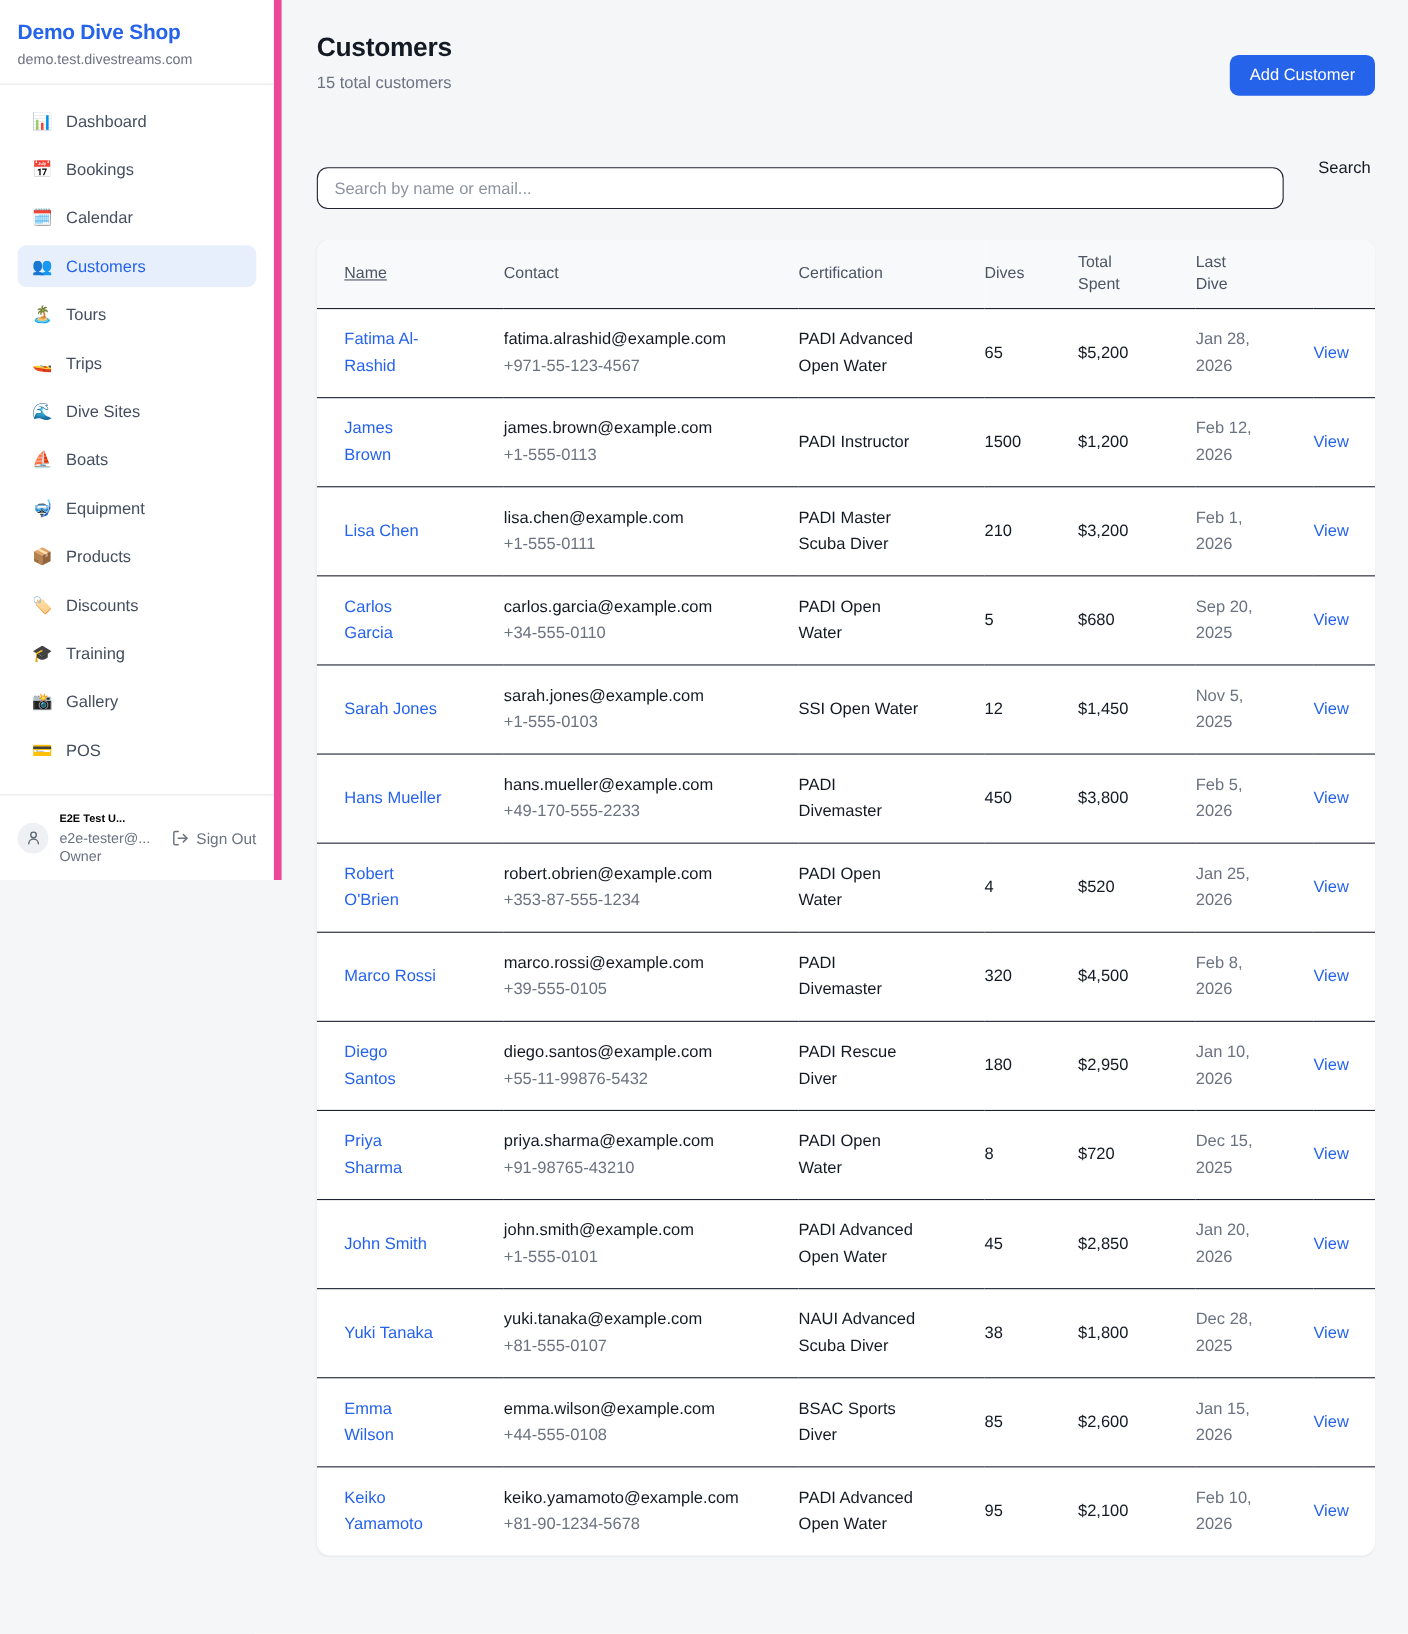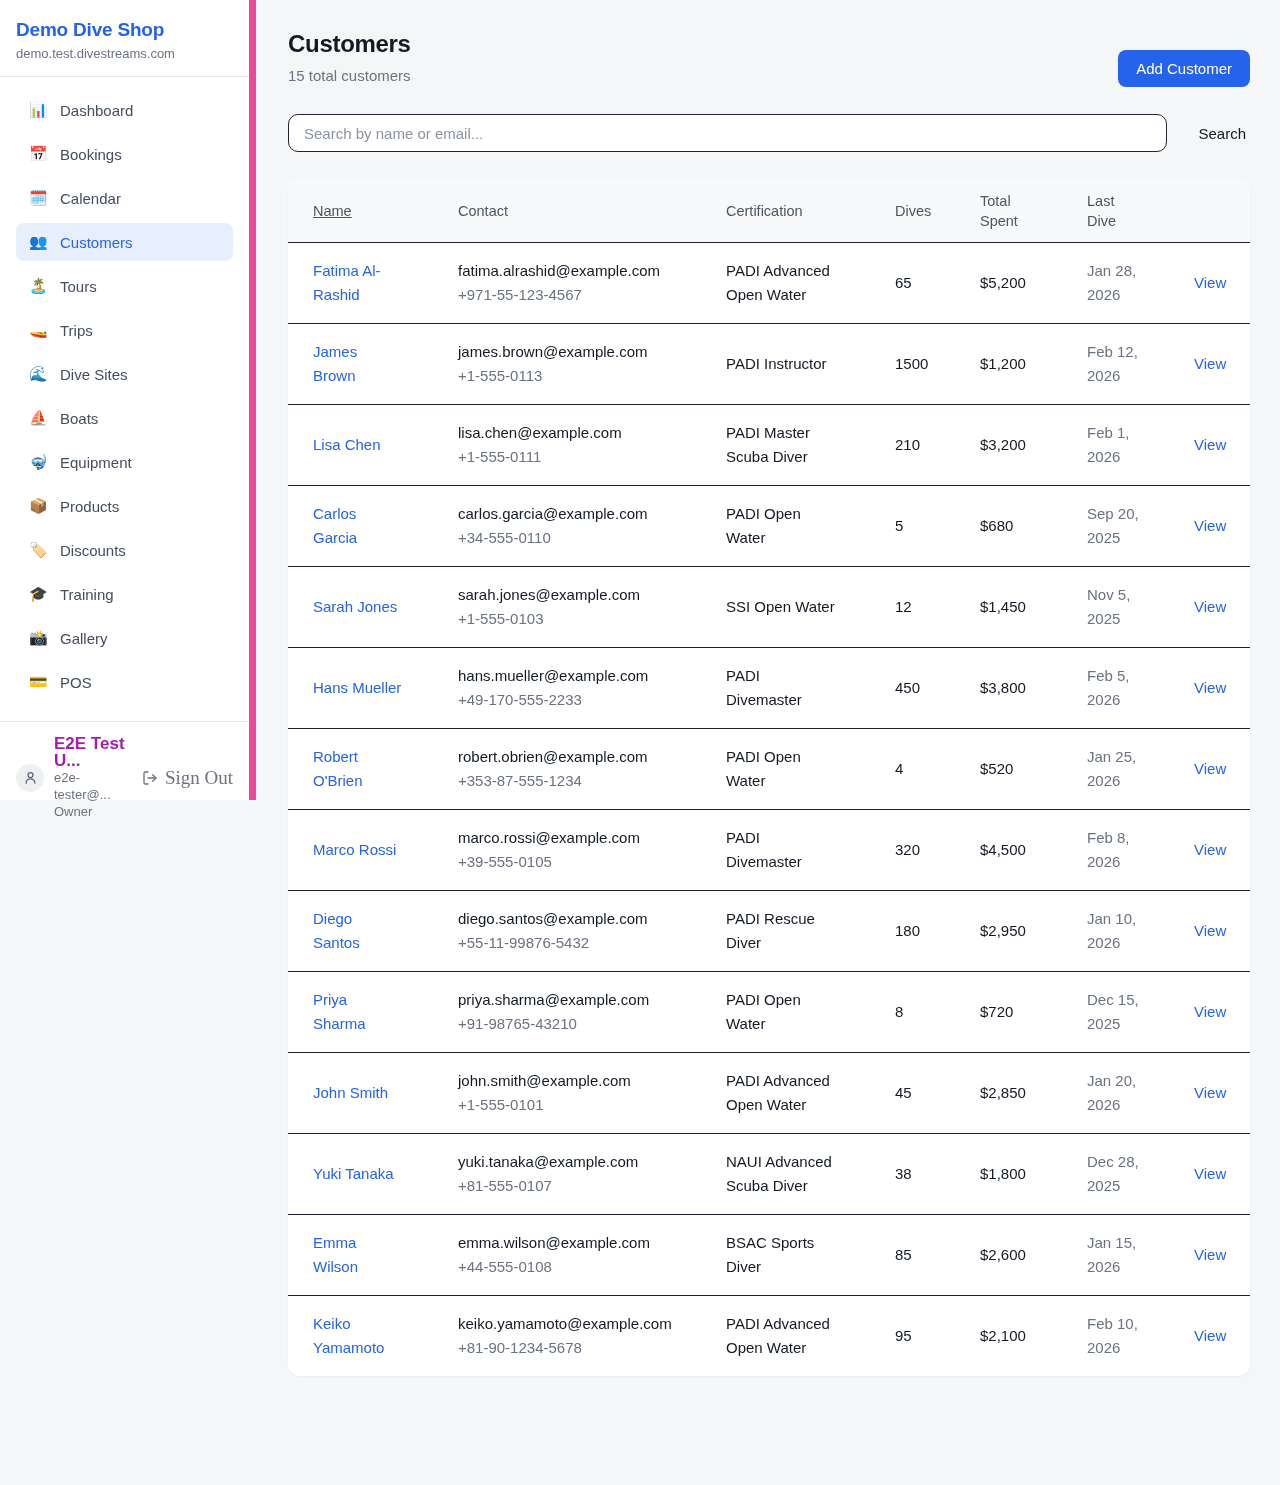--- a/index.html
+++ b/index.html
@@ -33,43 +33,44 @@
   .nav-item.active { background: #e8effc; color: #2563eb; font-weight: 500; }
   .user-box {
     border-top: 1px solid #e7e9ee;
     padding: 13px 16px; display: flex; align-items: center; gap: 10px;
   }
   .avatar {
     width: 28px; height: 28px; border-radius: 50%; background: #eef0f3;
     display: flex; align-items: center; justify-content: center; flex: none;
   }
   .user-info { flex: 1; min-width: 0; }
-  .user-name { font-size: 17px; font-weight: 700; color: #a21caf; line-height: 17px; }
+  .user-name { font-size: 10px; font-weight: 700; color: #000000; line-height: 17px; }
   .user-email, .user-role { font-size: 13px; color: #6b7280; line-height: 17px; }
   .signout-btn {
     display: flex; align-items: center; gap: 7px;
-    background: none; border: none; color: #6b7280; font-size: 19px;
-    font-family: Liberation Serif, serif; cursor: pointer; white-space: nowrap;
+    background: none; border: none; color: #6b7280; font-size: 14px;
+    font-family: Liberation Sans, sans-serif; cursor: pointer; white-space: nowrap;
   }
 
   
   .main { width: 1024px; padding: 30px 30px 30px 32px; }
   .page-head { display: flex; justify-content: space-between; align-items: flex-start; }
   .page-title { font-size: 24px; font-weight: 700; color: #141a24; letter-spacing: -0.3px; }
   .page-subtitle { font-size: 15px; color: #6b7280; margin-top: 9px; }
   .btn-primary {
     background: #2563eb; color: #fff; border: none; border-radius: 8px;
     font-size: 15px; font-weight: 500; font-family: inherit;
     padding: 0 18px; height: 37px; cursor: pointer; margin-top: 20px;
   }
   .search-row { margin-top: 27px; display: flex; align-items: center; }
   .search-input {
     width: 946px; height: 38px; border: 1.5px solid #1f2430; border-radius: 10px;
     padding: 0 15px; font-size: 15px; font-family: inherit; color: #111827; background: #fff;
     outline: none;
+    margin-top: 38px;
   }
   .search-input::placeholder { color: #8d949f; }
   .search-btn {
     background: none; border: none; font-family: inherit; font-size: 15px;
     color: #141a24; cursor: pointer; margin-left: 27px; padding: 6px 4px; text-align: right;
   }
 
   
   .card {
     margin-top: 28px; width: 962px; background: #fff; border-radius: 12px;

